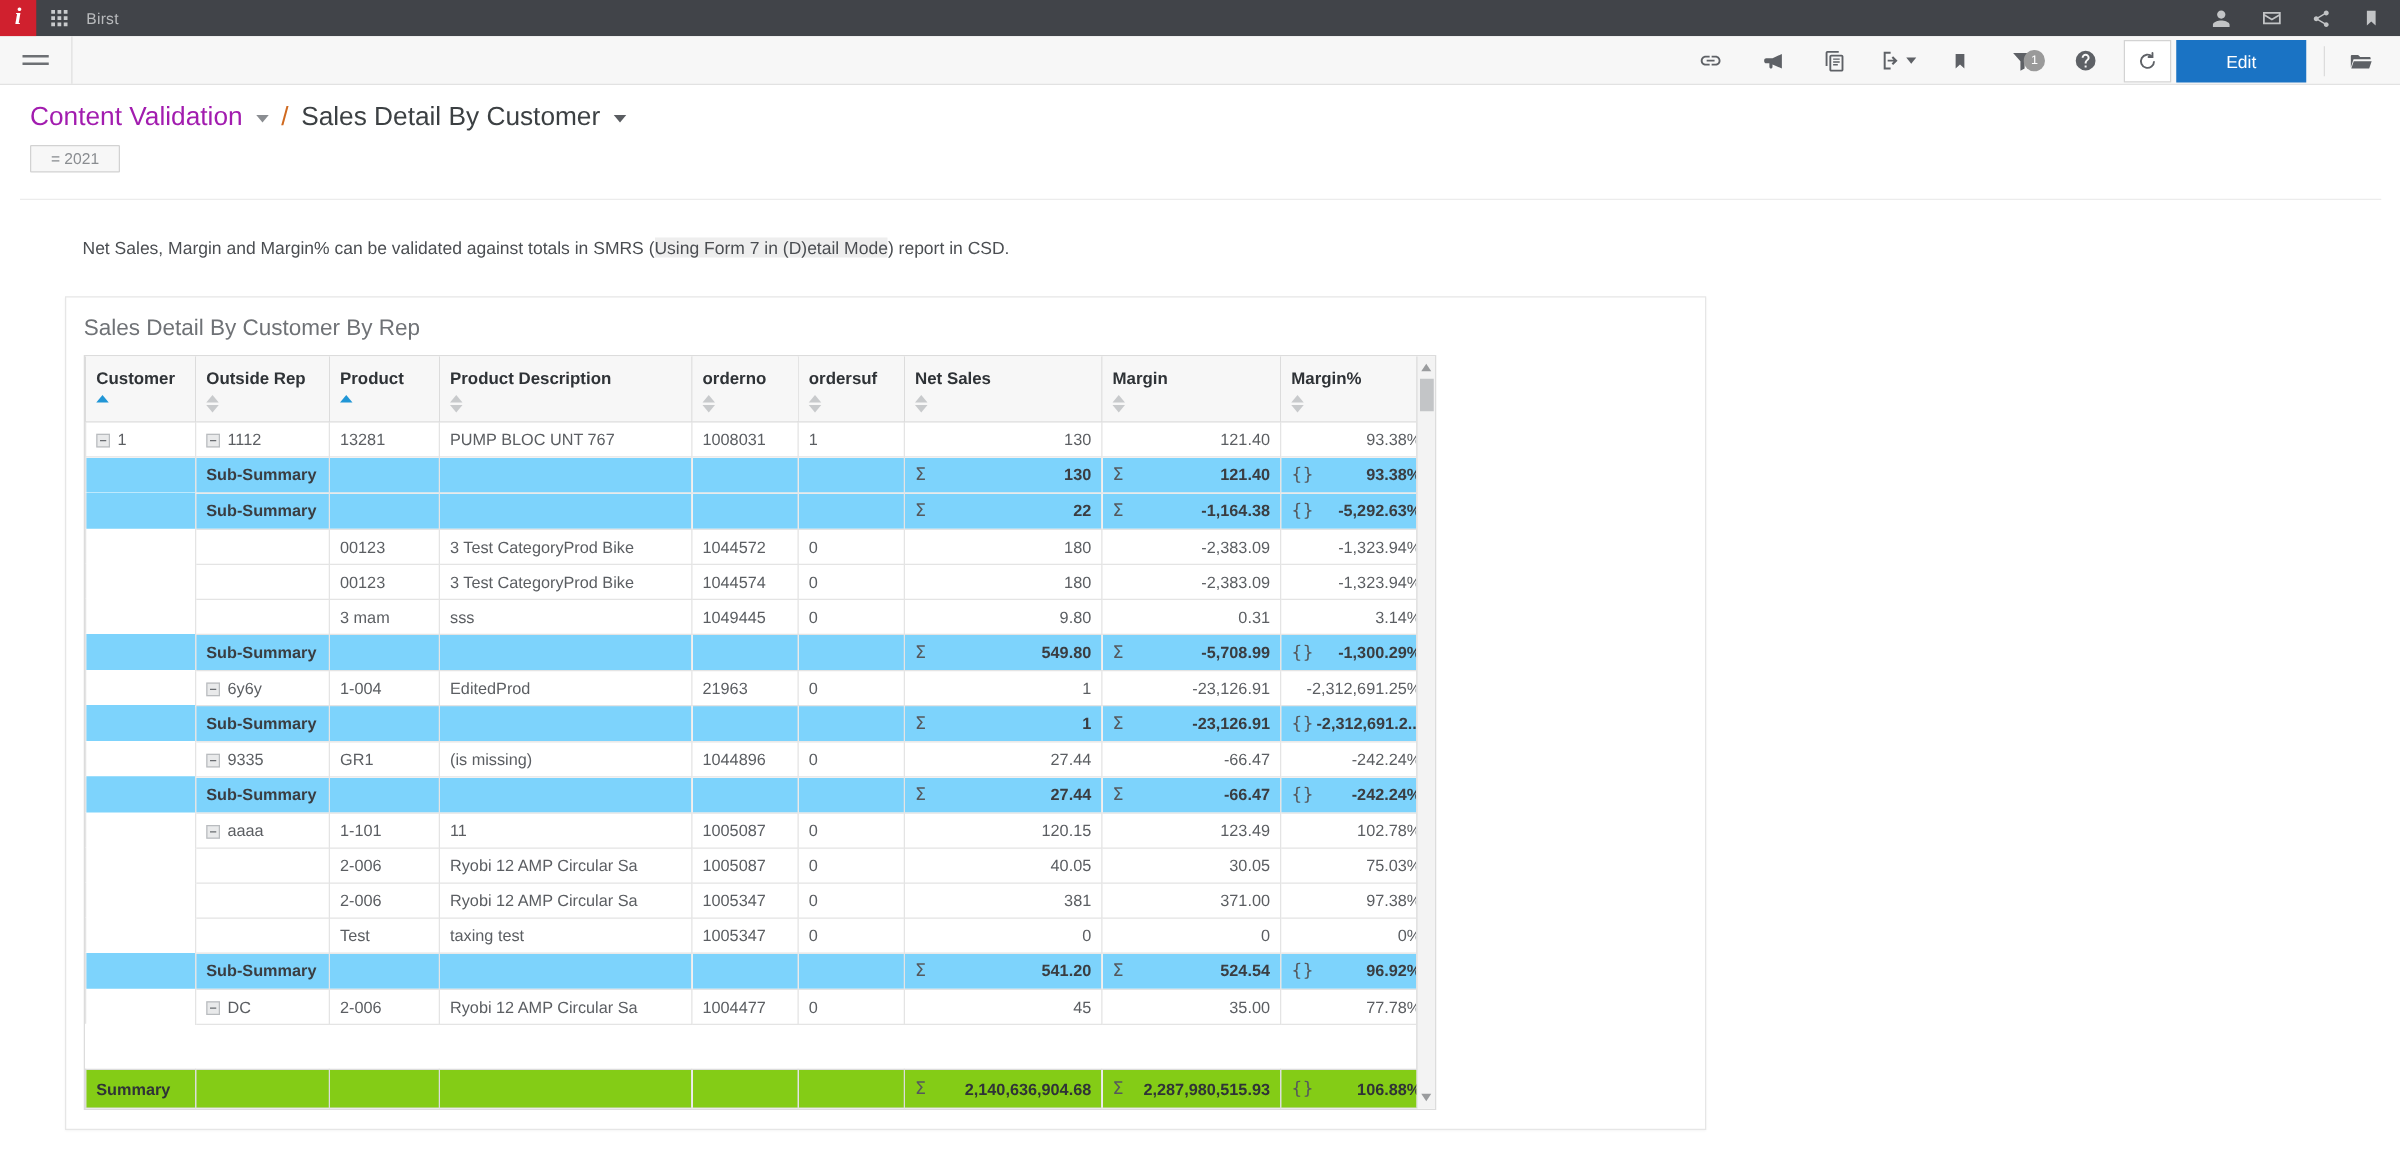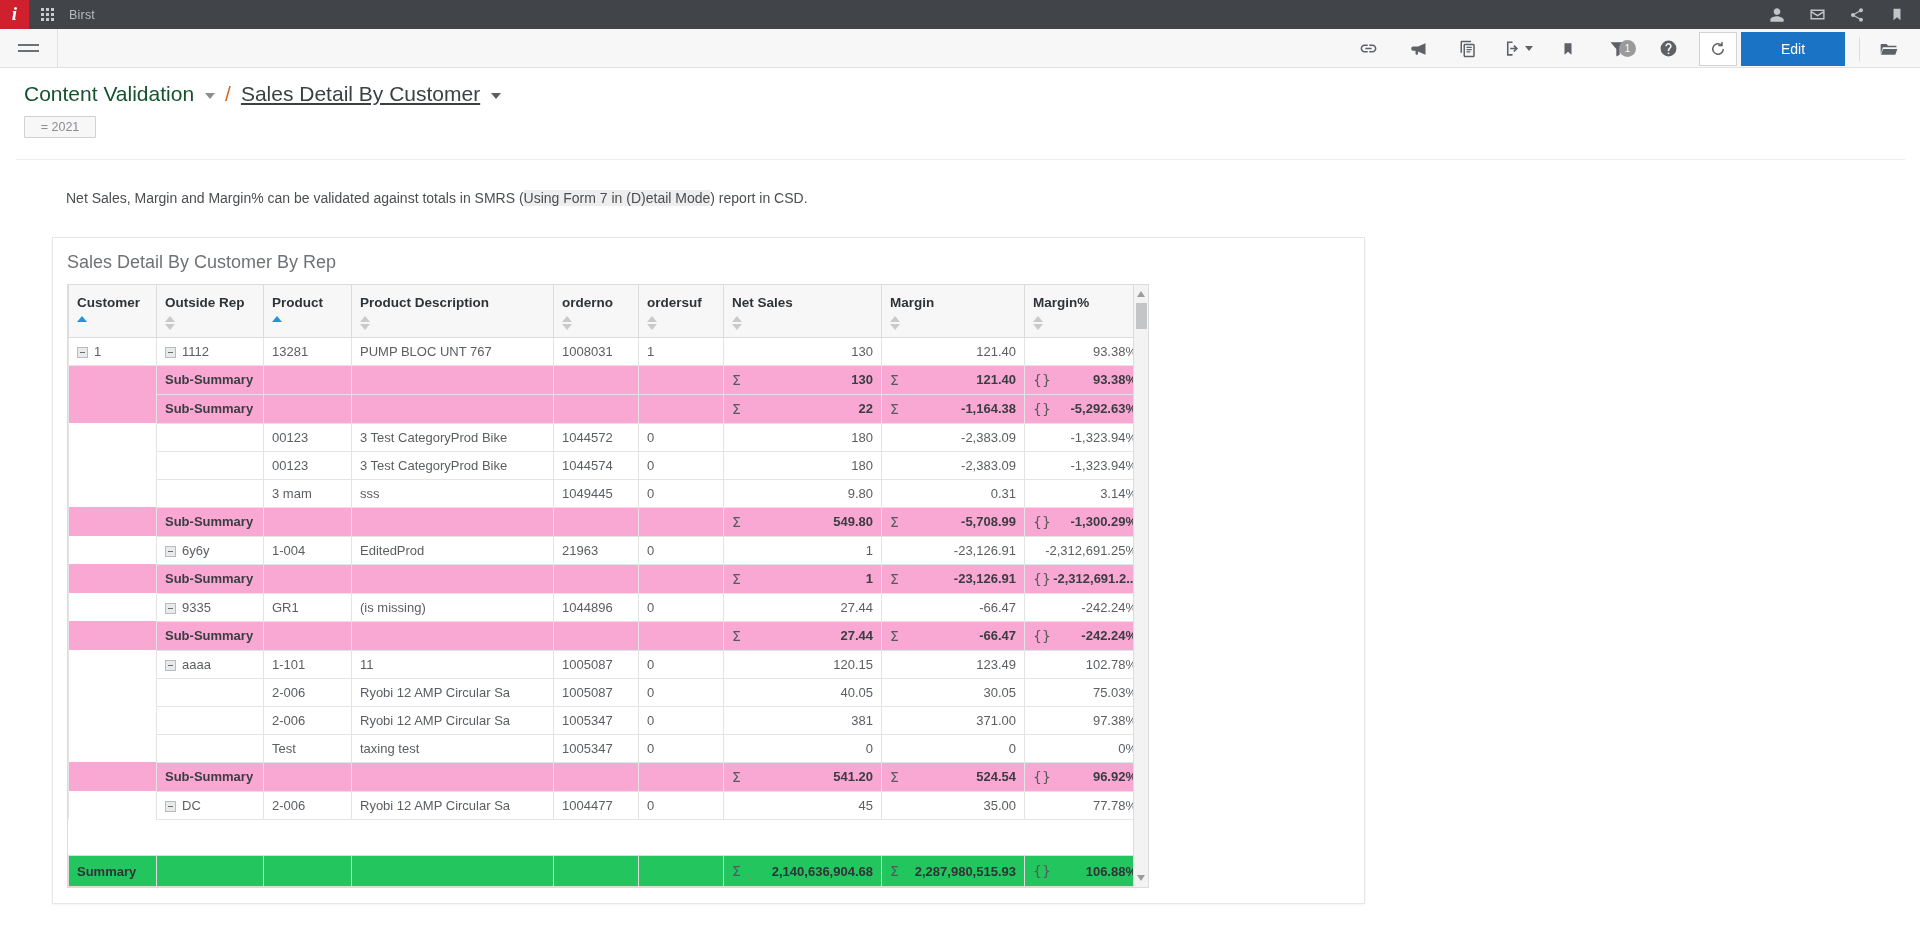--- a/index.html
+++ b/index.html
@@ -148,23 +148,23 @@
   .crumbbar {
     padding: 14px 0 0 24px;
     background: #ffffff;
   }
   .crumbs {
     display: flex;
     align-items: baseline;
     font-size: 21px;
     gap: 5px;
   }
-  .crumb-parent { color: #14532d; cursor: pointer; }
+  .crumb-parent { color: #a21caf; cursor: pointer; }
   .crumb-sep { color: #d06a1f; margin: 0 5px; }
-  .crumb-current { color: #3c4043; cursor: pointer; text-decoration: underline; }
+  .crumb-current { color: #3c4043; cursor: pointer; }
   .caret-dn {
     display: inline-block;
     width: 0; height: 0;
     border-left: 5px solid transparent;
     border-right: 5px solid transparent;
     border-top: 6px solid #8a8d91;
     margin-left: 6px;
     vertical-align: middle;
     position: relative;
     top: -2px;
@@ -273,21 +273,21 @@
     border: 1px solid #e4e4e4;
     padding: 6px 8px;
     height: 23.6px;
     vertical-align: middle;
     white-space: nowrap;
     overflow: hidden;
     background: #ffffff;
   }
   td.num { text-align: right; }
   tr.subsum td {
-    background: #f9a8d4;
+    background: #7dd3fc;
     font-weight: bold;
     color: #3a3d41;
   }
   tr.subsum td.lbl { padding-left: 8px; }
   .agg-cell {
     display: flex;
     align-items: center;
     justify-content: space-between;
   }
   .agg-sym {
@@ -322,21 +322,21 @@
     display: block;
     z-index: 3;
   }
   table.summary-table {
     border-collapse: collapse;
     width: 100%;
     table-layout: fixed;
     font-size: 13px;
   }
   table.summary-table td {
-    background: #22c55e;
+    background: #84cc16;
     border: 1px solid #dcdcdc;
     padding: 7px 8px;
     height: 30px;
     font-weight: bold;
     color: #2f3337;
     white-space: nowrap;
     overflow: hidden;
   }
   
   .vscroll {

